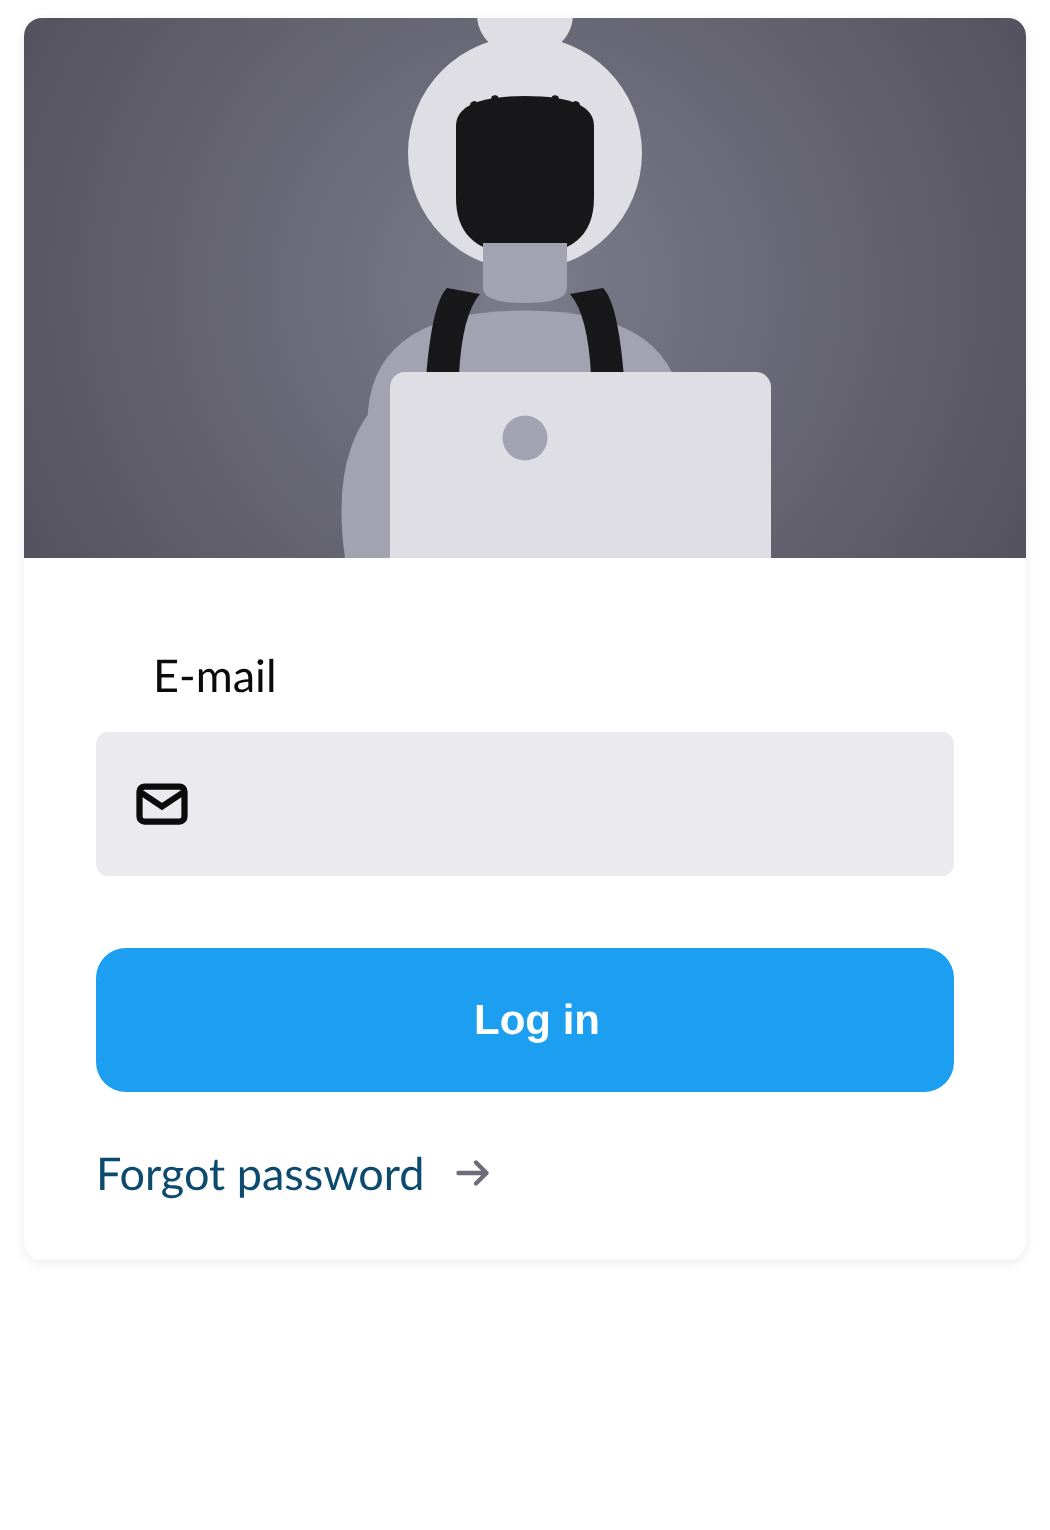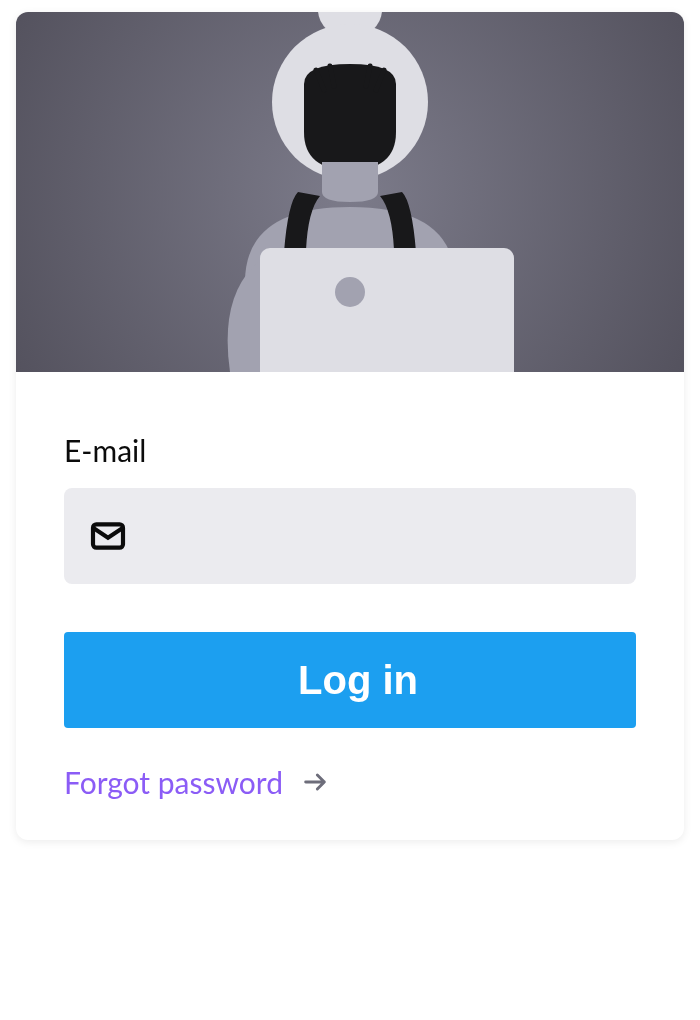--- a/index.html
+++ b/index.html
@@ -41,20 +41,21 @@
     }
     .field-group {
       margin-bottom: 48px;
     }
     .field-label {
       font-size: 30px;
       font-weight: 400;
       color: #0b0b0b;
       margin-bottom: 20px;
       display: block;
+      margin-left: 38px;
     }
     .input-wrapper {
       position: relative;
       background: #ebebef;
       border-radius: 8px;
       height: 96px;
       display: flex;
       align-items: center;
       padding: 0 24px;
     }
@@ -80,33 +81,33 @@
       height: 100%;
       font-size: 24px;
       padding-left: 16px;
       outline: none;
     }
     .login-button {
       width: 100%;
       background: #1c9ff0;
       color: #ffffff;
       border: none;
-      border-radius: 4px;
+      border-radius: 20px;
       height: 96px;
-      font-size: 40px;
+      font-size: 28px;
       font-weight: 700;
       cursor: pointer;
       margin-bottom: 36px;
       padding-left: 16px;
     }
     .forgot-link {
       display: flex;
       align-items: center;
       gap: 18px;
-      color: #8b5cf6;
+      color: #0c4a6e;
       font-size: 30px;
       font-weight: 400;
       cursor: pointer;
       text-decoration: none;
       width: fit-content;
     }
     .forgot-link svg {
       width: 28px;
       height: 28px;
       stroke: #6d6d7a;

